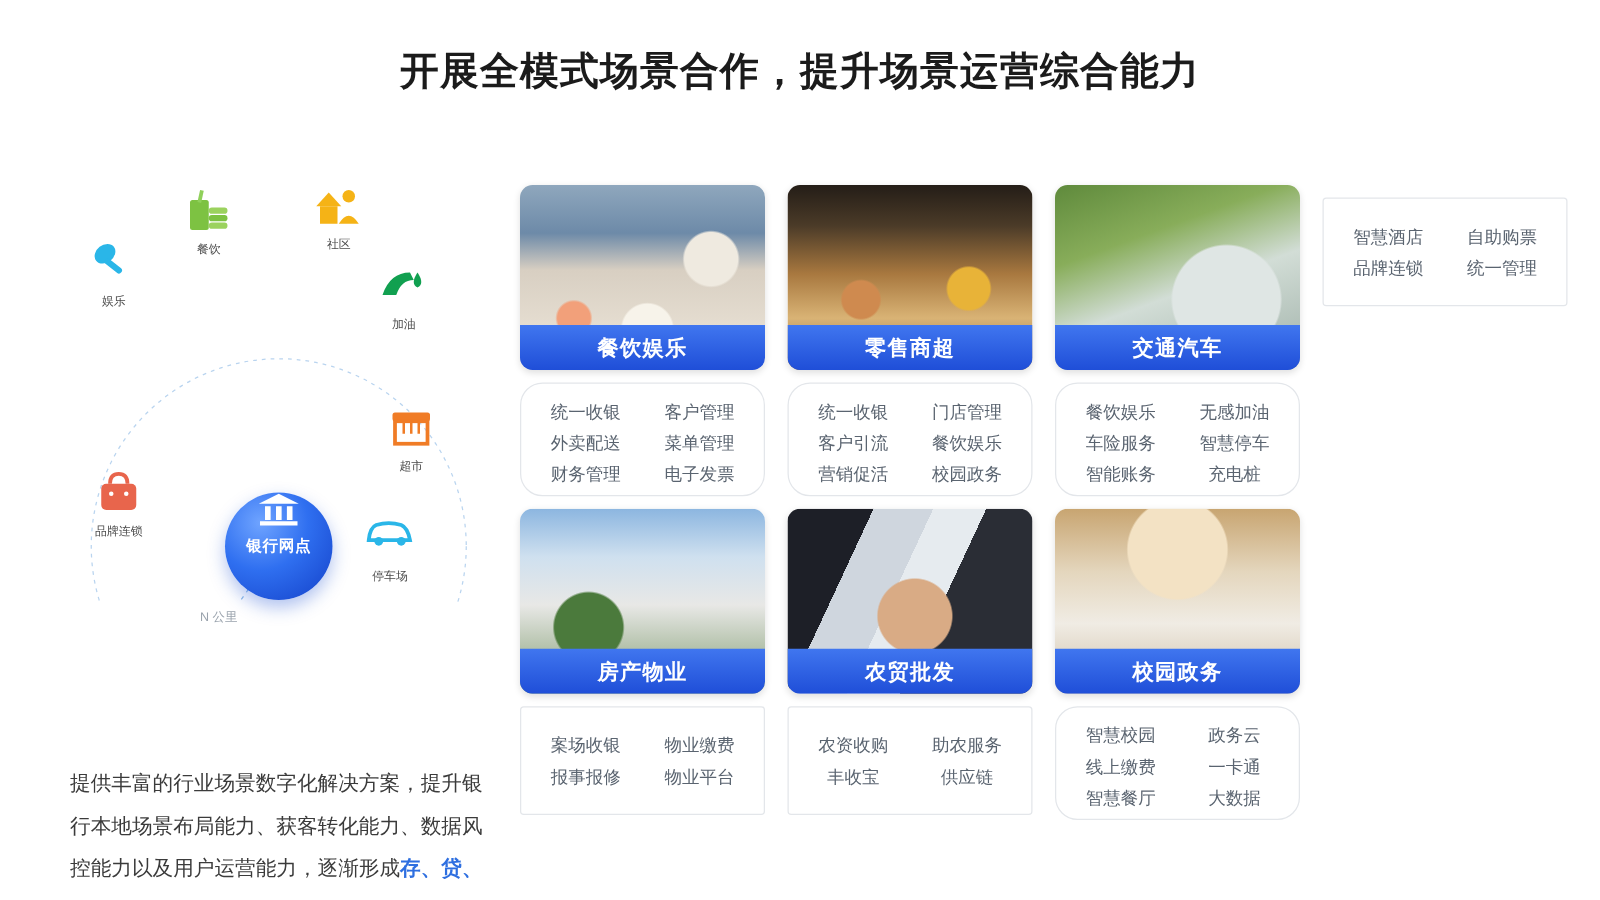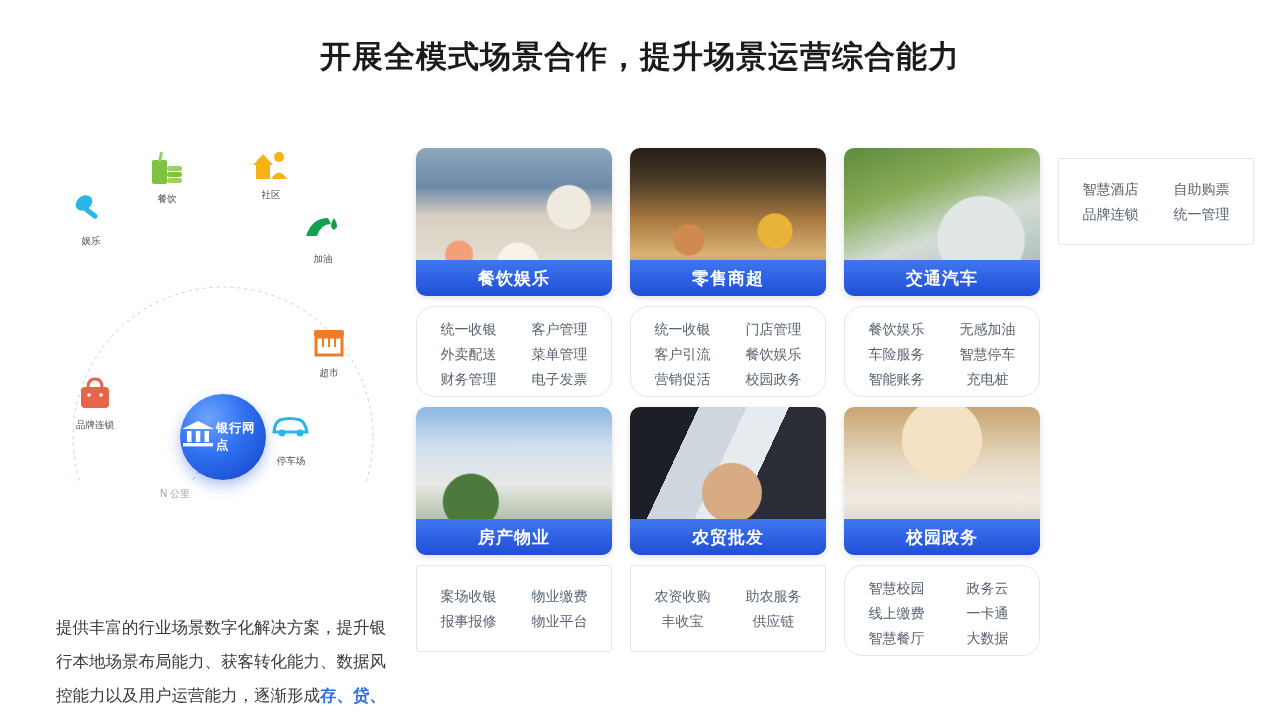--- a/index.html
+++ b/index.html
@@ -30,21 +30,21 @@
   .node .lbl {
     display: block; font-size: 9.5px; color: #4a4a4a; margin-top: 1px;
     white-space: nowrap;
   }
 
   .hub {
     position: absolute; left: 160px; top: 262px;
     width: 86px; height: 86px; border-radius: 50%;
     background: radial-gradient(circle at 33% 28%, #6fa4ff 0%, #2f6ff0 45%, #1340c8 100%);
     box-shadow: 0 6px 14px rgba(30,80,210,.35);
-    display: flex; align-items: center; 
+    display: flex; flex-direction: column; align-items: center; 
   }
   .hub .hub-icon { margin-bottom: 2px; }
   .hub .hub-label { font-size: 12.5px; font-weight: bold; color: #fff; letter-spacing: .5px; }
 
   .dist-label {
     position: absolute; left: 140px; top: 355px;
     font-size: 10px; color: #9aa3ad; white-space: nowrap;
   }
 
   .desc {
@@ -196,21 +196,21 @@
             <rect x="3" y="6" width="30" height="7" rx="2" fill="#f07c26"></rect>
             <rect x="5" y="13" width="26" height="18" fill="none" stroke="#f07c26" stroke-width="3"></rect>
             <line x1="12" y1="13" x2="12" y2="23" stroke="#f07c26" stroke-width="2"></line>
             <line x1="18" y1="13" x2="18" y2="23" stroke="#f07c26" stroke-width="2"></line>
             <line x1="24" y1="13" x2="24" y2="23" stroke="#f07c26" stroke-width="2"></line>
           </svg>
         </span>
         <span class="lbl">超市</span>
       </div>
 
-      <div class="node" style="left:232px; top:280px;">
+      <div class="node" style="left:253px; top:280px;">
         <span class="glyph">
           <svg width="42" height="30" viewBox="0 0 42 30">
             <path d="M4 20 q1 -10 6 -12 q10 -3 20 0 q5 2 7 12 z" fill="none" stroke="#2ab6e8" stroke-width="3"></path>
             <circle cx="12" cy="21" r="3.5" fill="#2ab6e8"></circle>
             <circle cx="30" cy="21" r="3.5" fill="#2ab6e8"></circle>
           </svg>
         </span>
         <span class="lbl">停车场</span>
       </div>
 

